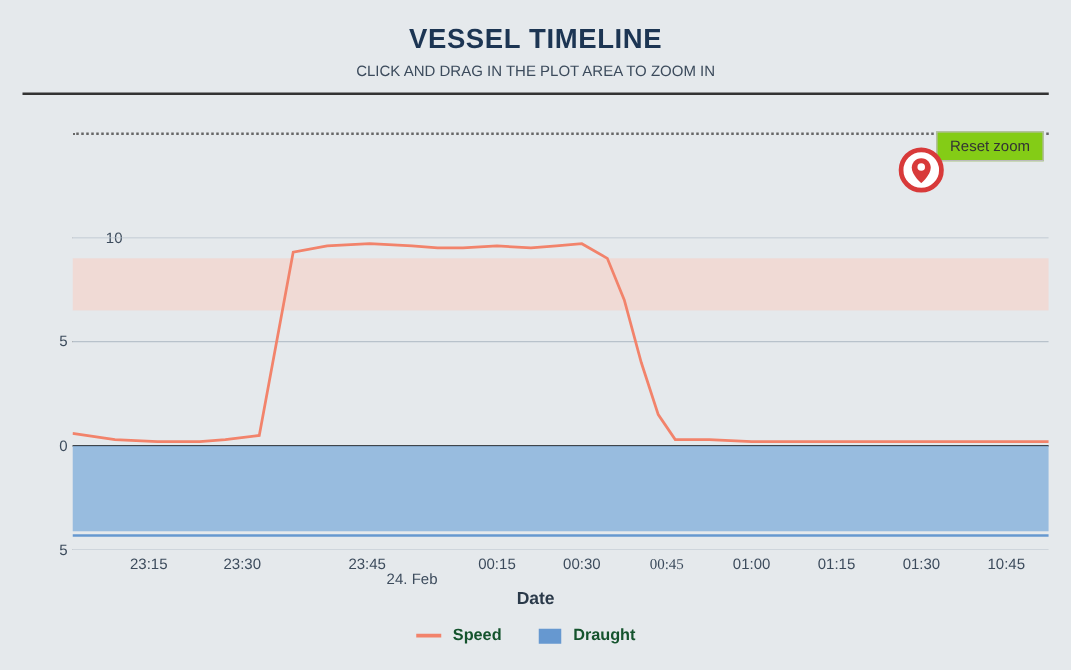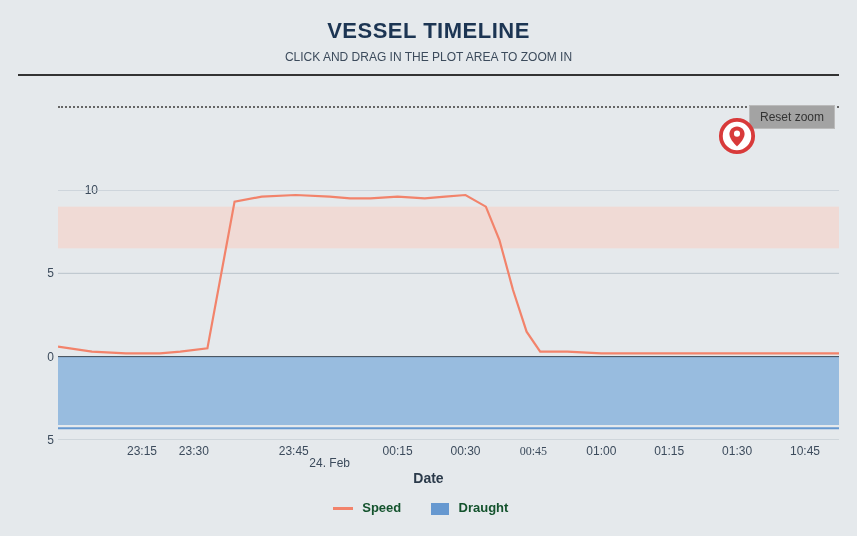--- a/index.html
+++ b/index.html
@@ -39,21 +39,21 @@
   }
   .dotrule {
     margin: 30px 18px 0 58px;
     border: none;
     border-top: 2px dotted #666;
   }
   .reset-btn {
     position: absolute;
     top: 105px;
     right: 22px;
-    background: #a3a3a3;
+    background: #84cc16;
     border: 1px solid #bbb;
     font-size: 12px;
     padding: 4px 10px;
     color: #333;
     cursor: pointer;
     font-family: inherit;
     text-align: center;
   }
   .xlabel {
     position: absolute;
@@ -183,21 +183,21 @@
 
   <div class="pin" id="pin" style="left: 737.13px; top: 136px;">
     <svg viewBox="0 0 40 40">
       <circle cx="20" cy="20" r="17" fill="#fff" stroke="#d83a3a" stroke-width="4"></circle>
       <path d="M20 10 C15 10 12 14 12 18 C12 24 20 31 20 31 C20 31 28 24 28 18 C28 14 25 10 20 10 Z" fill="#d83a3a"></path>
       <circle cx="20" cy="17.5" r="3.2" fill="#fff"></circle>
     </svg>
   </div>
 
   <div class="xticks" id="xticks">
-      <div class="xtick" style="left: 84px;">23:15</div>
+      <div class="xtick" style="left: 61px;">23:15</div>
       <div class="xtick" style="left: 135.826px;">23:30</div>
       <div class="xtick" style="left: 203.739px; margin-left: 32px;">23:45</div>
       <div class="xtick" style="left: 271.652px; margin-top: 12px;">24. Feb</div>
       <div class="xtick" style="left: 339.565px;">00:15</div>
       <div class="xtick" style="left: 407.478px;">00:30</div>
       <div class="xtick" style="left: 475.391px; font-family: Liberation Serif, serif;">00:45</div>
       <div class="xtick" style="left: 543.304px;">01:00</div>
       <div class="xtick" style="left: 611.217px;">01:15</div>
       <div class="xtick" style="left: 679.13px;">01:30</div>
       <div class="xtick" style="left: 747.043px;">10:45</div>

